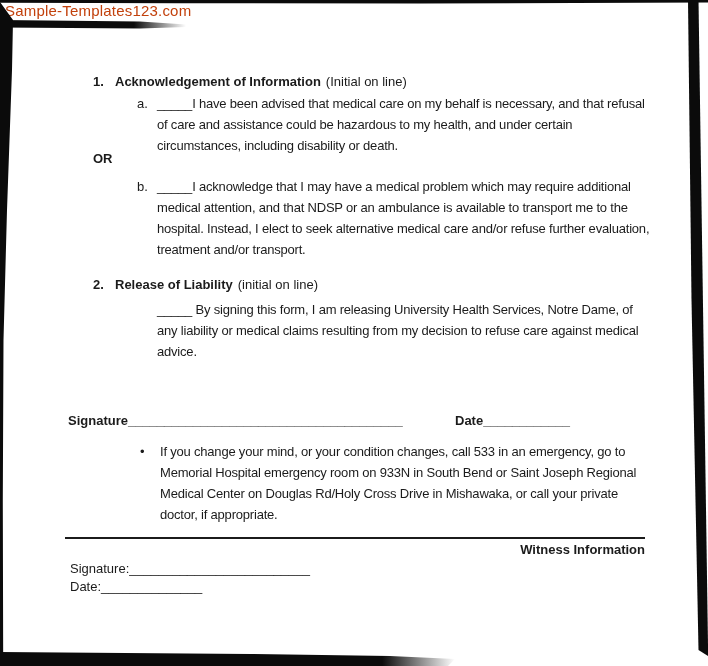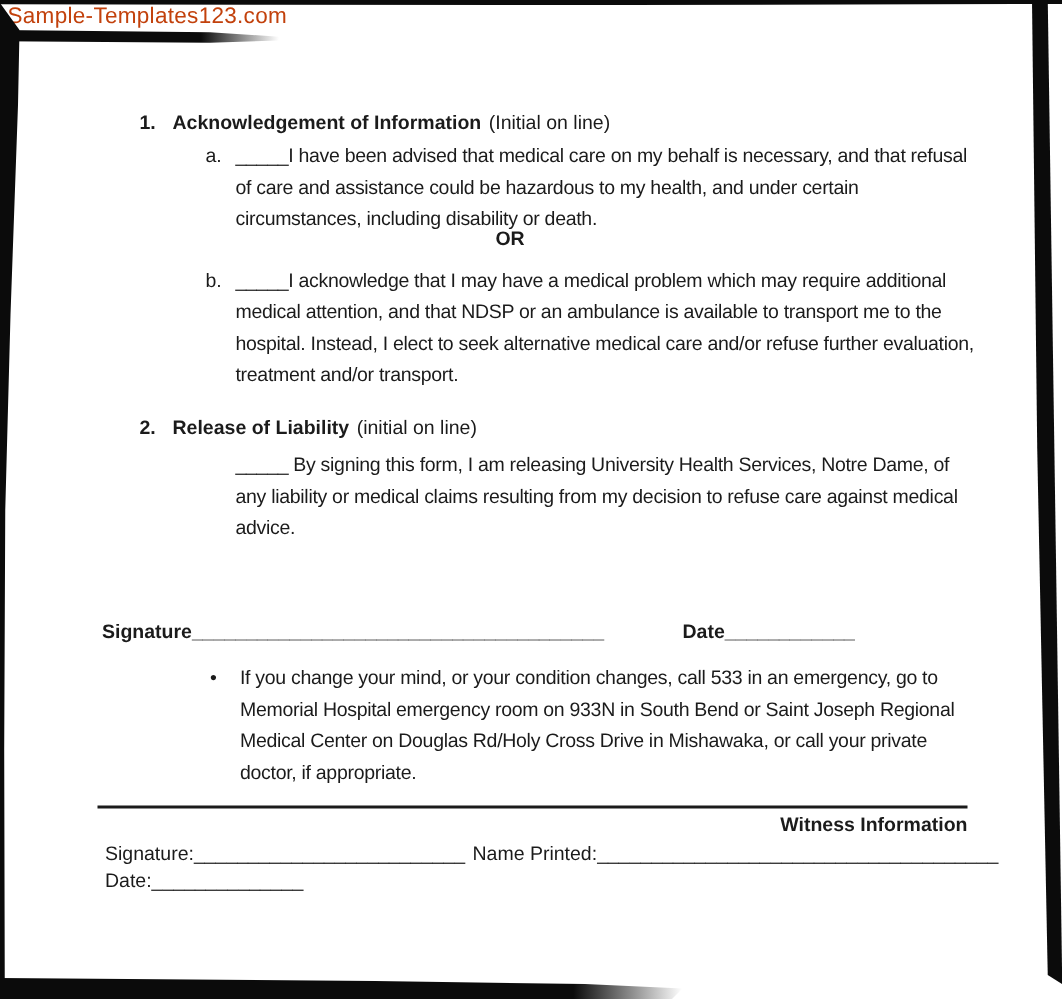--- a/index.html
+++ b/index.html
@@ -12,21 +12,21 @@
   }
   .abs { position:absolute; }
   .para { line-height:21px; letter-spacing:-0.2px; }
   .item { position:absolute; }
   .item .marker { position:absolute; left:0; top:0; line-height:21px; }
   .item .itext { margin-left:20px; width:500px; }
   .heading { white-space:nowrap; }
   .heading .num { display:inline-block; width:22px; font-weight:bold; }
   .heading .ttl { font-weight:bold; }
   .heading .sfx { margin-left:5px; font-weight:normal; }
-  .or-line { left:93px; top:151px; width:494px; text-align:center; font-weight:bold; }
+  .or-line { left:93px; top:151px; width:494px; font-weight:bold; }
   .statement { left:70px; top:376px; font-weight:bold; letter-spacing:-0.3px; white-space:nowrap; }
   .sigrow { left:68px; top:413px; width:560px; font-weight:bold; }
   .sigrow .dategrp { position:absolute; left:387px; top:0; white-space:nowrap; }
   .blank { white-space:nowrap; }
   .divider { left:65px; top:537px; width:580px; height:2px; background:var(--ink); }
   .witness-title { left:65px; top:542px; width:580px; text-align:right; font-weight:bold; }
   .wrow { line-height:18px; white-space:nowrap; }
   .wrow1 { left:70px; top:560px; width:600px; }
   .wrow1 .namegrp { position:absolute; left:245px; top:0; white-space:nowrap; }
   .wrow2 { left:70px; top:578px; }
@@ -72,23 +72,20 @@
     <span class="marker">•</span>
     <div class="itext para" style="width:498px;">If you change your mind, or your condition changes, call 533 in an emergency, go to Memorial Hospital emergency room on 933N in South Bend or Saint Joseph Regional Medical Center on Douglas Rd/Holy Cross Drive in Mishawaka, or call your private doctor, if appropriate.</div>
   </div>
 
   <div class="abs divider"></div>
 
   <div class="abs witness-title">Witness Information</div>
 
   <div class="abs wrow wrow1">
     <span>Signature:</span><span class="blank">_________________________</span>
-    <span class="namegrp">
-      <span>Name Printed:</span><span class="blank">_____________________________________</span>
-    </span>
   </div>
 
   <div class="abs wrow wrow2">
     <span>Date:</span><span class="blank">______________</span>
   </div>
 
   <div class="abs wm-text">Sample-Templates123.com</div>
 
   <svg class="edges" viewBox="0 0 708 666" aria-hidden="true">
     <defs>

